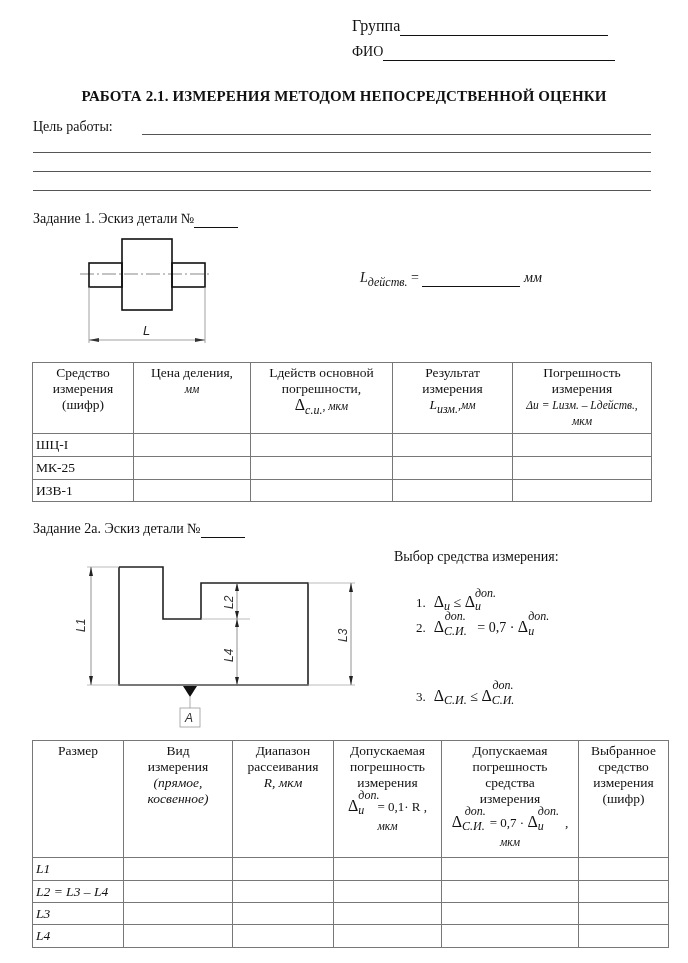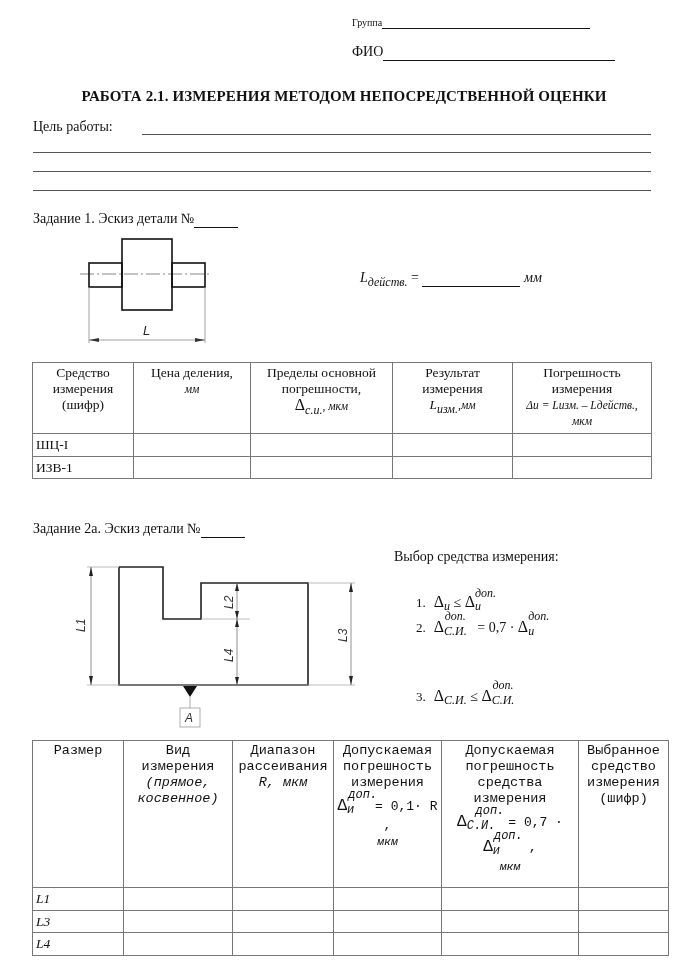--- a/index.html
+++ b/index.html
@@ -18,21 +18,21 @@
   .unit { font-style: italic; font-size: 11.5px; }
   .math { font-style: italic; }
   .delta { font-style: normal; font-size: 16px; }
   sub, sup { font-size: 12px; font-style: italic; }
   .formula { font-size: 14px; }
   svg text { font-family: "Liberation Sans", "DejaVu Sans", sans-serif; }
 </style>
 </head>
 <body>
 
-<div class="abs" style="left:352px; top:17px; font-size:10px;">
+<div class="abs" style="left:352px; top:17px; font-size:16px;">
   <span>Группа</span><span class="blank" style="width:208px;">&nbsp;</span>
 </div>
 <div class="abs" style="left:352px; top:44px; font-size:14px;">
   <span>ФИО</span><span class="blank" style="width:232px;">&nbsp;</span>
 </div>
 
 <div class="abs title">РАБОТА 2.1. ИЗМЕРЕНИЯ МЕТОДОМ НЕПОСРЕДСТВЕННОЙ ОЦЕНКИ</div>
 
 <div class="abs bold" style="left:33px; top:119px; font-size:14px;">Цель работы:</div>
 <div class="rule" style="left:142px; width:509px; top:134px;"></div>
@@ -78,38 +78,45 @@
     <td class="hd">
       <div>Средство</div>
       <div>измерения</div>
       <div>(шифр)</div>
     </td>
     <td class="hd">
       <div>Цена деления,</div>
       <div class="unit">мм</div>
     </td>
     <td class="hd">
-      <div>Пределы основной</div>
+      <div>Lдейств основной</div>
       <div>погрешности,</div>
       <div><span class="delta">Δ</span><sub>с.и.</sub><span class="unit">, мкм</span></div>
     </td>
     <td class="hd">
       <div>Результат</div>
       <div>измерения</div>
       <div><span class="math">L</span><sub>изм.</sub><span class="unit">,мм</span></div>
     </td>
     <td class="hd">
       <div>Погрешность</div>
       <div>измерения</div>
       <div class="math" style="font-size:11.5px;">Δи = Lизм. – Lдейств.,</div>
       <div class="unit">мкм</div>
     </td>
   </tr>
   <tr style="height:23px;margin-top:48px;">
     <td class="lbl">ШЦ-I</td>
+    <td></td>
+        <td></td>
+        <td></td>
+        <td></td>
+  </tr>
+  <tr style="height:23px;">
+    <td class="lbl">МК-25</td>
     <td></td>
         <td></td>
         <td></td>
         <td></td>
   </tr>
   <tr style="height:22px;">
     <td class="lbl">ИЗВ-1</td>
     <td></td>
         <td></td>
         <td></td>
@@ -179,21 +186,21 @@
 <table class="grid" style="left:32px; top:740px; width:636px;">
   <colgroup>
       <col style="width:91px">
       <col style="width:109px">
       <col style="width:101px">
       <col style="width:108px">
       <col style="width:137px">
       <col style="width:90px">
     </colgroup>
   <tbody>
-      <tr style="height:147px;font-family:Liberation Mono, monospace;">
+      <tr style="height:117px;">
     <td class="hd">
       <div>Размер</div>
     </td>
     <td class="hd">
       <div>Вид</div>
       <div>измерения</div>
       <div class="ital">(прямое,</div>
       <div class="ital">косвенное)</div>
     </td>
     <td class="hd">
@@ -225,20 +232,28 @@
   </tr>
   <tr style="height:23px;">
     <td class="lbl math">L1</td>
     <td></td>
         <td></td>
         <td></td>
         <td></td>
         <td></td>
   </tr>
   <tr style="height:22px;">
+    <td class="lbl math" style="white-space:nowrap;">L2 = L3 – L4</td>
+    <td></td>
+        <td></td>
+        <td></td>
+        <td></td>
+        <td></td>
+  </tr>
+  <tr style="height:22px;">
     <td class="lbl math">L3</td>
     <td></td>
         <td></td>
         <td></td>
         <td></td>
         <td></td>
   </tr>
   <tr style="height:23px;">
     <td class="lbl math">L4</td>
     <td></td>

